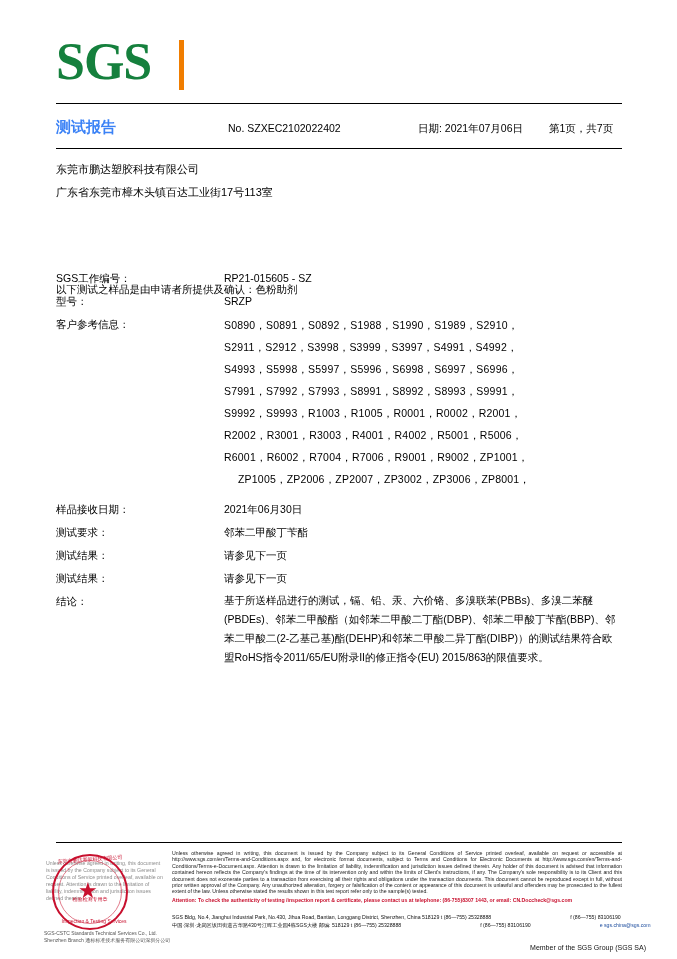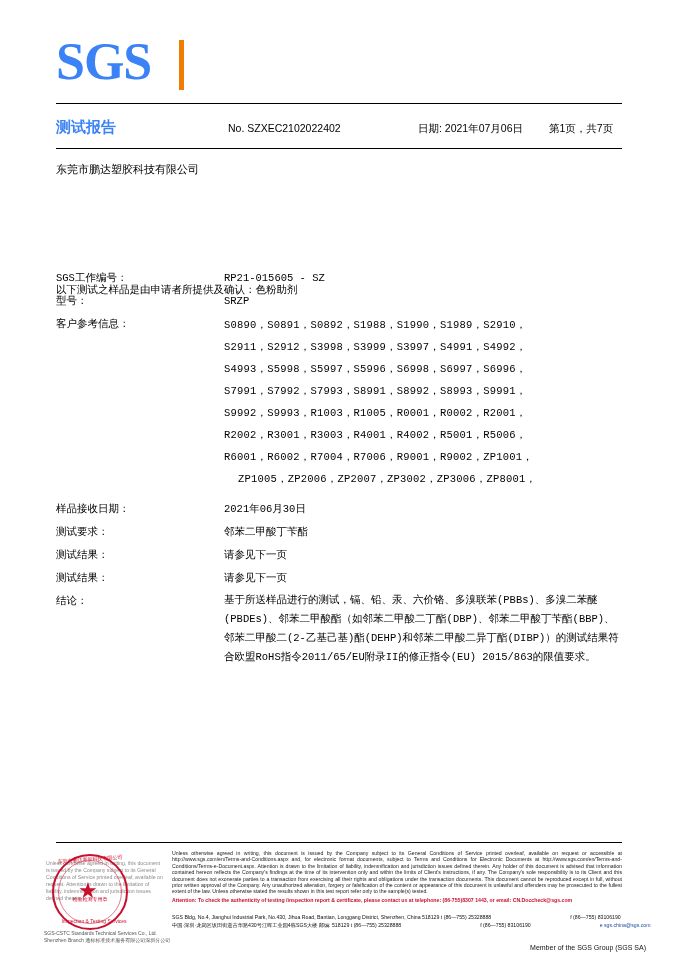--- a/index.html
+++ b/index.html
@@ -28,21 +28,21 @@
     left: 56px;
     top: 34px;
     width: 150px;
     height: 62px;
   }
   .logo-text {
     font-family: "Liberation Serif", serif;
     font-weight: bold;
     font-size: 52px;
     letter-spacing: -1px;
-    color: #3b82f6;
+    color: #15803d;
     line-height: 56px;
   }
   .logo-bar {
     position: absolute;
     left: 123px;
     top: 6px;
     width: 5px;
     height: 50px;
     background: #f07d00;
   }
@@ -122,21 +122,20 @@
     position: absolute;
     left: 56px;
     top: 268px;
     width: 566px;
     font-size: 10.5px;
   }
   .field-row {
     display: flex;
     align-items: flex-start;
     margin-bottom: 3px;
-    font-family: Liberation Mono, monospace;
   }
   .field-label {
     width: 168px;
     flex: 0 0 168px;
     line-height: 20px;
     white-space: nowrap;
   }
   .field-value {
     flex: 1 1 auto;
     line-height: 20px;
@@ -302,20 +301,21 @@
   <div class="title-row">
     <div class="doc-title">测试报告</div>
     <div class="doc-no">No. SZXEC2102022402</div>
     <div class="doc-date">日期: 2021年07月06日</div>
     <div class="doc-page">第1页，共7页</div>
   </div>
   <div class="title-rule"></div>
 
   <div class="applicant">
     <div>东莞市鹏达塑胶科技有限公司</div>
+    <div>广东省东莞市樟木头镇百达工业街17号113室</div>
   </div>
 
   <div class="sample-note">以下测试之样品是由申请者所提供及确认：色粉助剂</div>
 
   <div class="fields">
 
     <div class="field-row">
       <div class="field-label">SGS工作编号：</div>
       <div class="field-value">RP21-015605 - SZ</div>
     </div>

